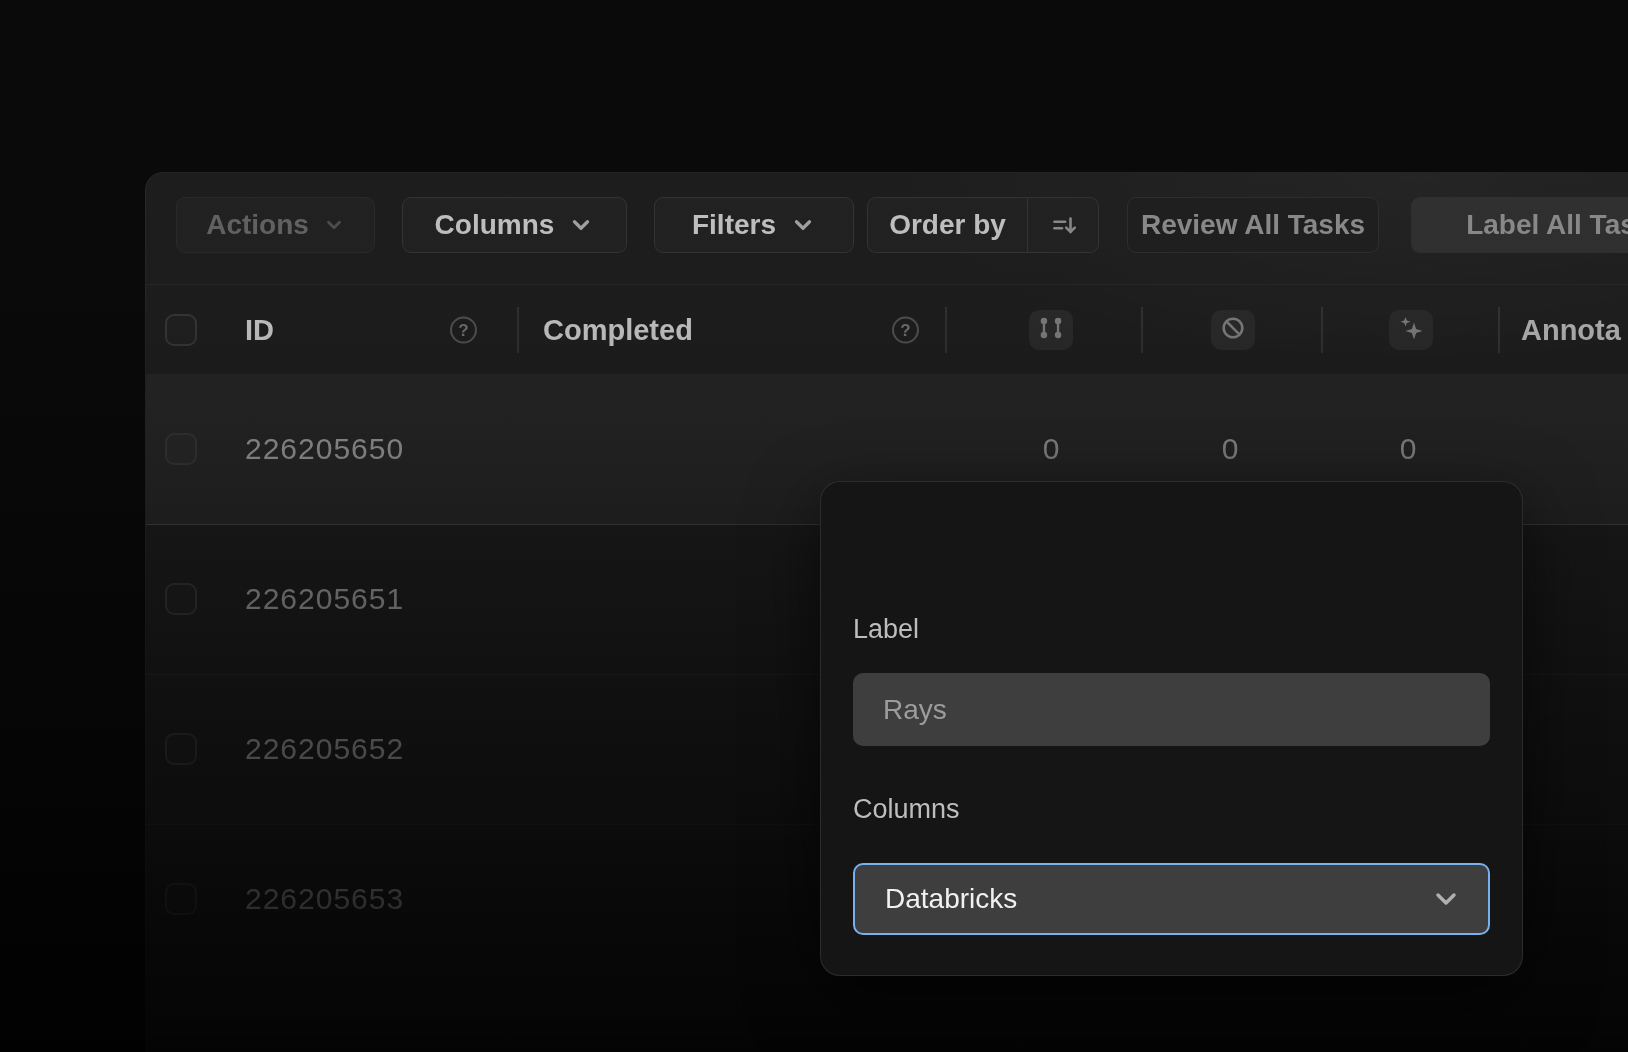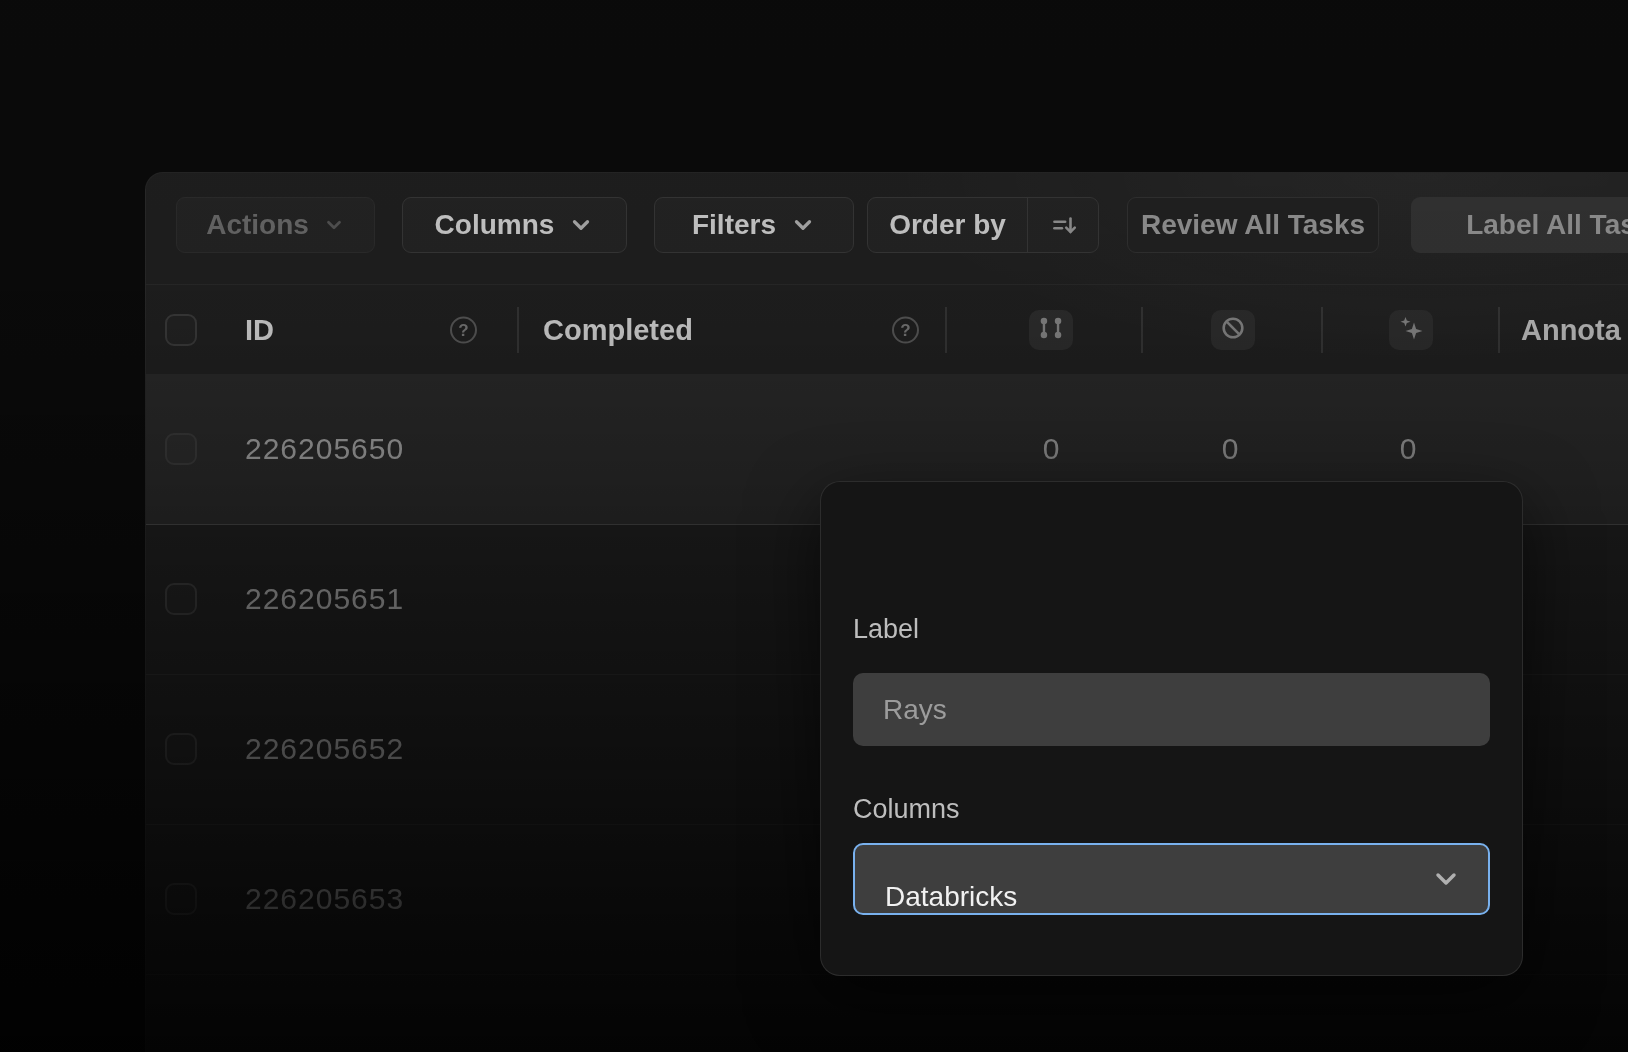--- a/index.html
+++ b/index.html
@@ -244,21 +244,21 @@
   </div>
 
   <div class="scrim"></div>
 
   <div class="modal">
 
     <div class="m-label" style="top:134px;">Label</div>
     <input class="m-input" style="top: 191px;" type="text" readonly="" value="Rays">
 
     <div class="m-label" style="top:314px;">Columns</div>
-    <div class="m-select" style="top:361px;align-items:flex-end;">
+    <div class="m-select" style="top:381px;">
       <span class="sel-text">Databricks</span>
       <span class="sel-chev">
         <svg width="32" height="32" viewBox="0 0 24 24">
             <path d="M6 9l6 6 6-6" fill="none" stroke="currentColor" stroke-width="2.6" stroke-linecap="round" stroke-linejoin="round"></path>
           </svg>
       </span>
     </div>
   </div>
 
 </div>

